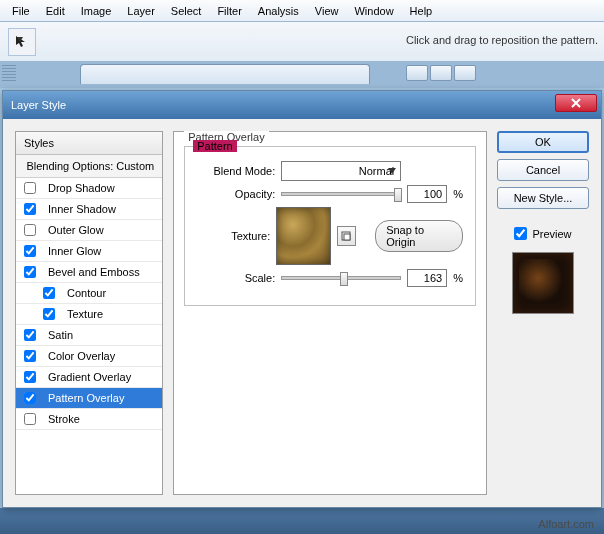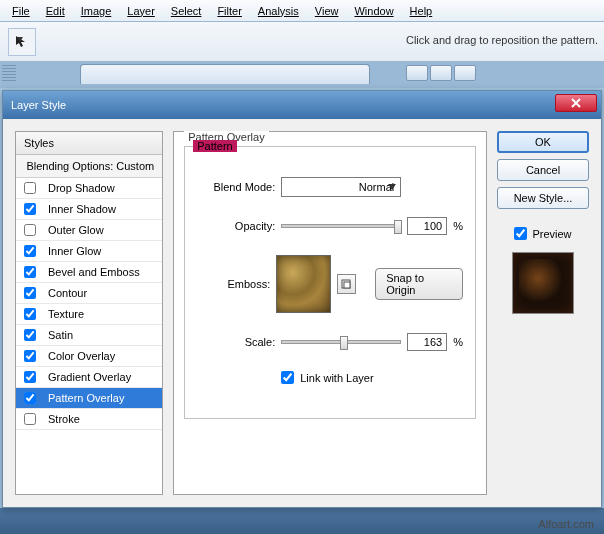--- a/index.html
+++ b/index.html
@@ -1,18 +1,18 @@
 <!DOCTYPE html>
 <html><head>
 <meta charset="utf-8">
 <style>
 * { box-sizing: border-box; margin: 0; padding: 0; font-family: Tahoma, Arial, sans-serif; font-size: 11px; }
 body { background: #a5c8e4; width: 604px; height: 534px; overflow: hidden; position: relative; }
 
-.menubar { background: linear-gradient(#fbfcfd, #e6eef7); border-bottom: 1px solid #9db7d1; height: 22px; display: flex; align-items: center; padding: 0 4px; text-decoration: underline; }
+.menubar { background: linear-gradient(#fbfcfd, #e6eef7); border-bottom: 1px solid #9db7d1; height: 22px; display: flex; align-items: center; padding: 0 4px; }
 .menubar span { padding: 3px 8px; cursor: default; }
 
 .toolbar { background: linear-gradient(#f4f7fb, #e3ecf4); border-bottom: 1px solid #9db7d1; height: 40px; display: flex; align-items: center; padding: 0 8px; position: relative; }
 .tool-icon { width: 28px; height: 28px; border: 1px solid #b0c4de; background: #f0f4f9; display: flex; align-items: center; justify-content: center; position: relative; }
 .tool-icon svg { width: 16px; height: 16px; }
 .tool-tri { position: absolute; right: 2px; bottom: 2px; }
 .toolbar-hint { position: absolute; right: 6px; top: 12px; color: #333; }
 
 .doc-strip { background: #9ab9d6; height: 26px; position: relative; }
 .doc-strip .grips { position: absolute; left: 2px; top: 3px; width: 14px; height: 18px; background: repeating-linear-gradient(#7896b3, #7896b3 1px, transparent 1px, transparent 3px); }
@@ -23,39 +23,39 @@
 .dialog { position: absolute; left: 2px; top: 90px; width: 600px; height: 418px; background: #f0f0f0; border: 1px solid #6a87a3; box-shadow: 0 2px 8px rgba(0,0,0,.3); }
 .dialog-title { height: 28px; background: linear-gradient(#6fa3d6, #3c72aa); color: #fff; display: flex; align-items: center; padding: 0 8px; font-size: 12px; position: relative; }
 .dialog-title .close { position: absolute; right: 4px; top: 3px; width: 42px; height: 18px; background: linear-gradient(#e78, #c23); border: 1px solid #a12; border-radius: 2px; display: flex; align-items: center; justify-content: center; color: #fff; font-weight: bold; }
 
 .dialog-body { display: flex; padding: 12px; gap: 10px; height: calc(100% - 28px); }
 
 .left-panel { width: 160px; border: 1px solid #a0a0a0; background: #fff; }
 .left-header { background: linear-gradient(#f8f8f8,#e8e8e8); border-bottom: 1px solid #c0c0c0; padding: 5px 8px; font-weight: normal; }
 .left-sub { background: #f4f4f4; border-bottom: 1px solid #d0d0d0; padding: 5px 8px; text-align: right; }
 .left-item { padding: 4px 8px; border-bottom: 1px solid #e8e8e8; display: flex; align-items: center; gap: 12px; }
-.left-item.indent { padding-left: 8px; }
+.left-item.indent { padding-left: 27px; }
 .left-item.selected { background: #2f7bd9; color: #fff; }
 .left-item input[type=checkbox] { width: 12px; height: 12px; }
 
 .center-panel { flex: 1; border: 1px solid #a0a0a0; background: #fff; padding: 6px 10px; position: relative; }
 .group-title { position: absolute; top: -1px; left: 10px; background: #fff; padding: 0 4px; color: #333; }
 .inner-group { border: 1px solid #c0c0c0; padding: 10px 12px 14px; margin-top: 8px; position: relative; }
 .inner-group .group-label { position: absolute; top: -7px; left: 8px; background: #be185d; padding: 0 4px; text-align: right; }
 
-.row { display: flex; align-items: center; gap: 6px; margin: 20px 0; }
+.row { display: flex; align-items: center; gap: 6px; margin: 4px 0; }
 .row-label { width: 78px; text-align: right; }
 .dropdown { border: 1px solid #7a7a7a; background: #fff; height: 20px; width: 120px; display: flex; align-items: center; padding: 0 6px; position: relative; justify-content: flex-end; }
 .dropdown .dd-arrow { position: absolute; right: 4px; top: 6px; }
 .slider { width: 120px; height: 4px; background: #d0d0d0; border: 1px solid #999; position: relative; }
 .slider .thumb { position: absolute; top: -5px; width: 8px; height: 14px; background: linear-gradient(#fafafa,#d8d8d8); border: 1px solid #888; }
 .num-input { width: 40px; height: 18px; border: 1px solid #7a7a7a; background: #fff; padding: 0 4px; display: flex; align-items: center; justify-content: flex-end; }
 .pattern-swatch { width: 58px; height: 58px; border: 1px solid #666; background: radial-gradient(circle at 30% 30%, #c9a85a, #8b6d2f 40%, #a8853d 60%, #6f5524); box-shadow: inset 0 0 10px rgba(0,0,0,.4); }
 .tiny-btn { width: 20px; height: 20px; border: 1px solid #888; background: linear-gradient(#fafafa,#e4e4e4); display: flex; align-items: center; justify-content: center; }
-.snap-btn { border: 1px solid #888; background: linear-gradient(#fafafa,#e4e4e4); border-radius: 4px; padding: 3px 10px; }
+.snap-btn { border: 1px solid #888; background: linear-gradient(#fafafa,#e4e4e4); border-radius: 14px; padding: 3px 10px; }
 
 .right-panel { width: 96px; display: flex; flex-direction: column; gap: 6px; align-items: center; }
 .dlg-btn { width: 92px; height: 22px; border: 1px solid #7a95b0; border-radius: 3px; background: linear-gradient(#fdfdfe,#e7eef6); display: flex; align-items: center; justify-content: center; }
 .dlg-btn.primary { border: 2px solid #3a78c8; background: linear-gradient(#eaf3fd,#cfe3f8); }
 .preview-row { display: flex; align-items: center; gap: 5px; margin-top: 12px; }
 .preview-box { width: 62px; height: 62px; border: 1px solid #888; background: #1a0f08; margin-top: 6px; box-shadow: inset 0 0 12px #3a1c0c; position: relative; }
 .preview-box::after { content:""; position:absolute; inset:6px; background: radial-gradient(circle at 40% 40%, rgba(210,120,40,.5), transparent 60%); }
 
 .watermark { position: absolute; right: 10px; bottom: 4px; color: #4a4a4a; font-size: 11px; }
 .bg-bottom { position: absolute; left:0; right:0; bottom:0; height: 26px; background: linear-gradient(#4d77a2,#3a5e85); }
@@ -183,45 +183,41 @@
         <div class="row">
           <div class="row-label">Opacity:</div>
           <div class="slider">
               <div class="thumb" style="left:112px"></div>
             </div>
           <div class="num-input">100</div>
           <span>%</span>
         </div>
 
         <div class="row" style="align-items:center;">
-          <div class="row-label">Emboss:</div>
+          <div class="row-label">Texture:</div>
           <div class="pattern-swatch"></div>
           <div class="tiny-btn">
             <svg width="10" height="10">
                 <rect x="1" y="1" width="8" height="8" fill="none" stroke="#555"></rect>
                 <rect x="3" y="3" width="6" height="6" fill="#fff" stroke="#555"></rect>
               </svg>
           </div>
           <div style="width:8px"></div>
           <div class="snap-btn">Snap to Origin</div>
         </div>
 
         <div class="row">
           <div class="row-label">Scale:</div>
           <div class="slider">
               <div class="thumb" style="left:58px"></div>
             </div>
           <div class="num-input">163</div>
           <span>%</span>
         </div>
 
-        <div class="row" style="padding-left:84px;">
-          <input type="checkbox" checked="" style="">
-          <span>Link with Layer</span>
-        </div>
       </div>
     </div>
 
     <div class="right-panel">
       <div class="dlg-btn primary">OK</div>
       <div class="dlg-btn">Cancel</div>
       <div class="dlg-btn">New Style...</div>
       <div class="preview-row">
         <input type="checkbox" checked="" style="">
         <span>Preview</span>

